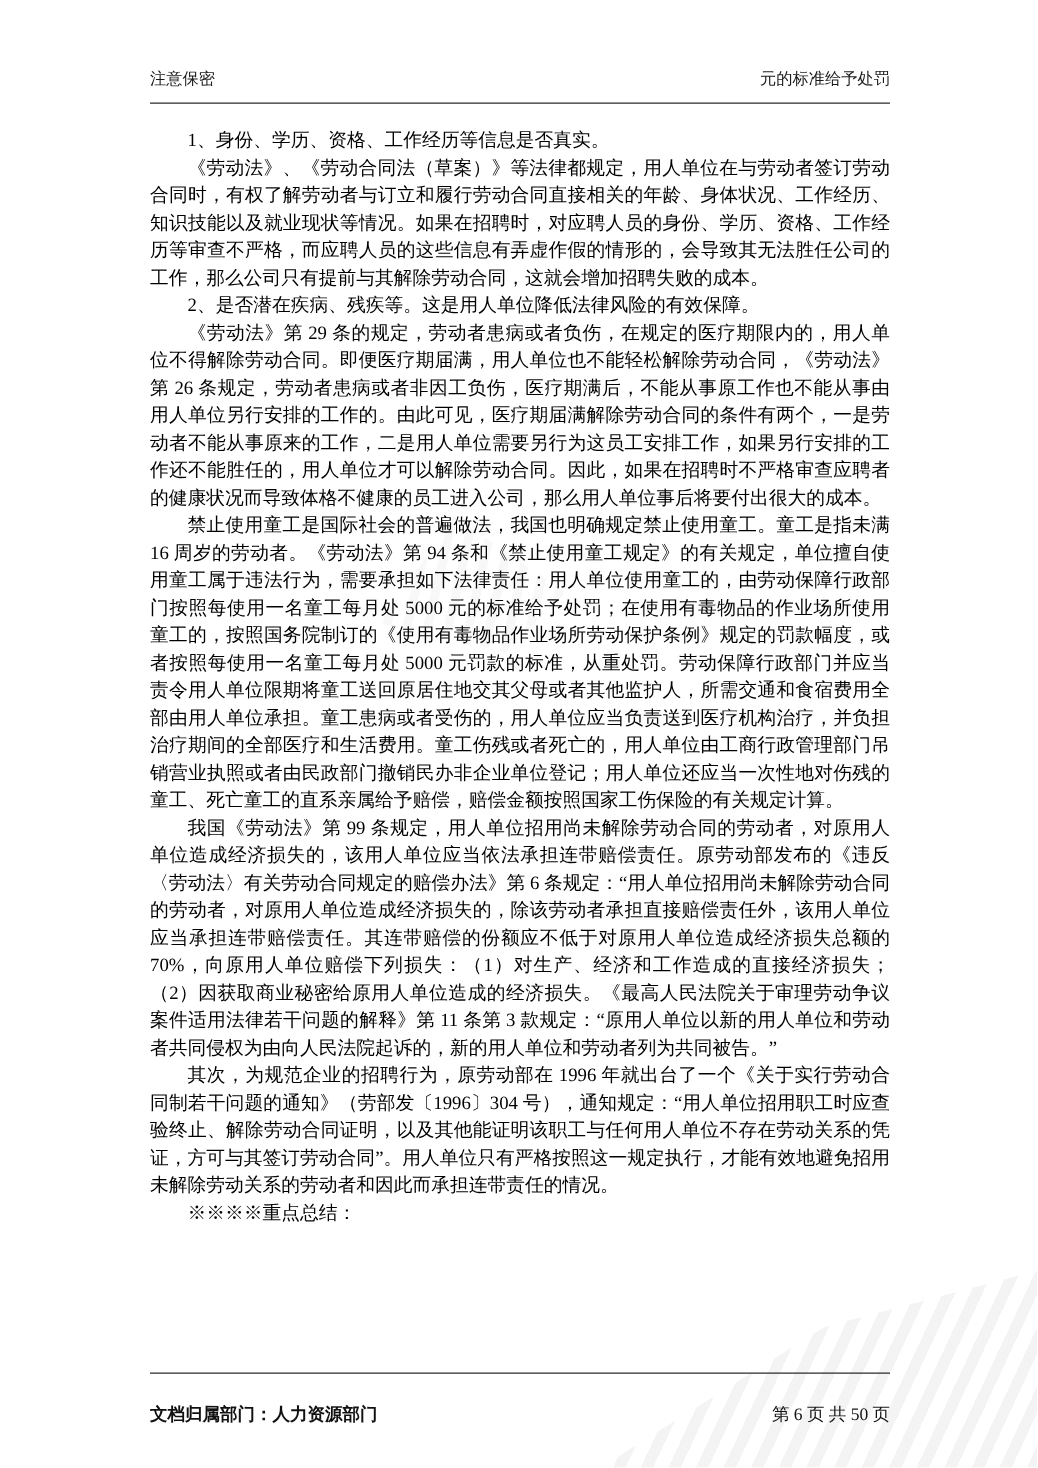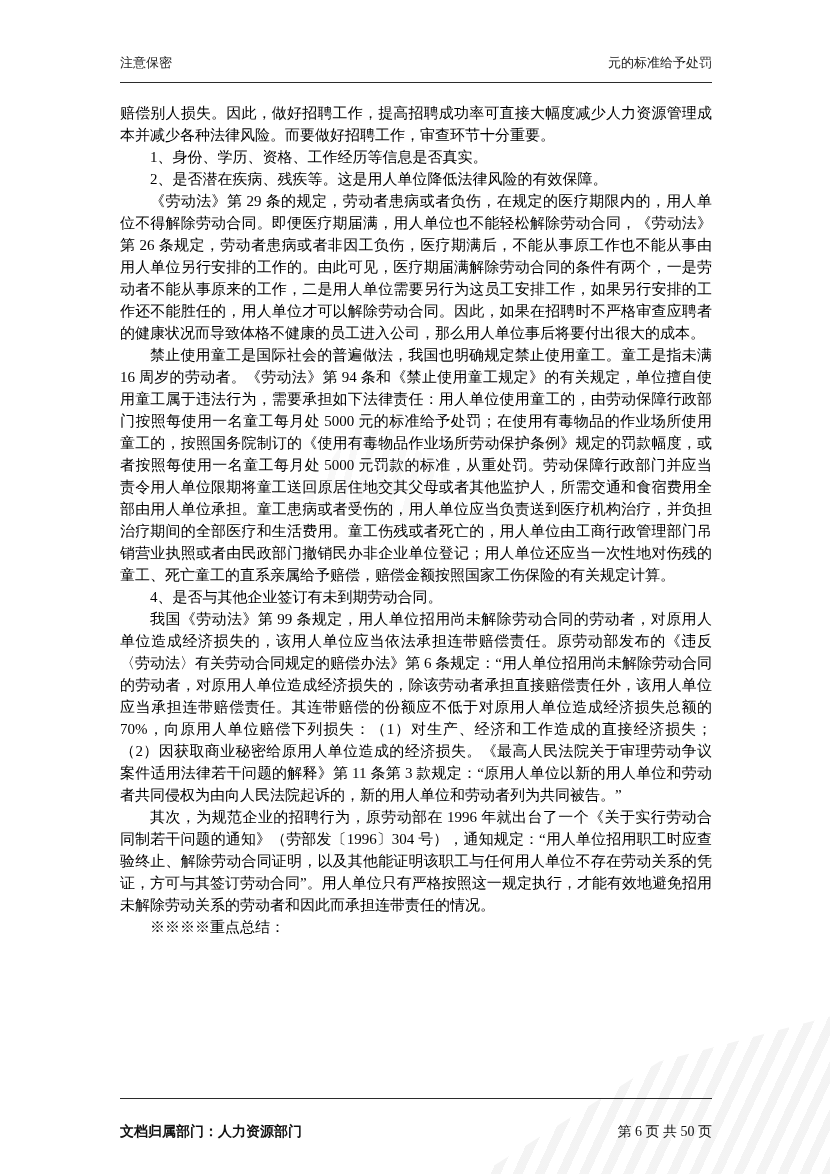--- a/index.html
+++ b/index.html
@@ -83,26 +83,25 @@
 <body>
 
 <div class="page">
 
   <div class="page-header">
     <span class="header-left">注意保密</span>
     <span class="header-right">元的标准给予处罚</span>
   </div>
 
   <div class="doc-body">
-      <p class="block para-flush">赔偿别人损失。因此，做好招聘工作，提高招聘成功率可直接大幅度减少人力资源管理成本并减少各种法律风险。而要做好招聘工作，审查环节十分重要。</p>
       <p class="block heading">1、身份、学历、资格、工作经历等信息是否真实。</p>
+      <p class="block para">《劳动法》、《劳动合同法（草案）》等法律都规定，用人单位在与劳动者签订劳动合同时，有权了解劳动者与订立和履行劳动合同直接相关的年龄、身体状况、工作经历、知识技能以及就业现状等情况。如果在招聘时，对应聘人员的身份、学历、资格、工作经历等审查不严格，而应聘人员的这些信息有弄虚作假的情形的，会导致其无法胜任公司的工作，那么公司只有提前与其解除劳动合同，这就会增加招聘失败的成本。</p>
       <p class="block heading">2、是否潜在疾病、残疾等。这是用人单位降低法律风险的有效保障。</p>
       <p class="block para">《劳动法》第 29 条的规定，劳动者患病或者负伤，在规定的医疗期限内的，用人单位不得解除劳动合同。即便医疗期届满，用人单位也不能轻松解除劳动合同，《劳动法》第 26 条规定，劳动者患病或者非因工负伤，医疗期满后，不能从事原工作也不能从事由用人单位另行安排的工作的。由此可见，医疗期届满解除劳动合同的条件有两个，一是劳动者不能从事原来的工作，二是用人单位需要另行为这员工安排工作，如果另行安排的工作还不能胜任的，用人单位才可以解除劳动合同。因此，如果在招聘时不严格审查应聘者的健康状况而导致体格不健康的员工进入公司，那么用人单位事后将要付出很大的成本。</p>
       <p class="block para">禁止使用童工是国际社会的普遍做法，我国也明确规定禁止使用童工。童工是指未满 16 周岁的劳动者。《劳动法》第 94 条和《禁止使用童工规定》的有关规定，单位擅自使用童工属于违法行为，需要承担如下法律责任：用人单位使用童工的，由劳动保障行政部门按照每使用一名童工每月处 5000 元的标准给予处罚；在使用有毒物品的作业场所使用童工的，按照国务院制订的《使用有毒物品作业场所劳动保护条例》规定的罚款幅度，或者按照每使用一名童工每月处 5000 元罚款的标准，从重处罚。劳动保障行政部门并应当责令用人单位限期将童工送回原居住地交其父母或者其他监护人，所需交通和食宿费用全部由用人单位承担。童工患病或者受伤的，用人单位应当负责送到医疗机构治疗，并负担治疗期间的全部医疗和生活费用。童工伤残或者死亡的，用人单位由工商行政管理部门吊销营业执照或者由民政部门撤销民办非企业单位登记；用人单位还应当一次性地对伤残的童工、死亡童工的直系亲属给予赔偿，赔偿金额按照国家工伤保险的有关规定计算。</p>
-      <p class="block heading">4、是否与其他企业签订有未到期劳动合同。</p>
       <p class="block para">我国《劳动法》第 99 条规定，用人单位招用尚未解除劳动合同的劳动者，对原用人单位造成经济损失的，该用人单位应当依法承担连带赔偿责任。原劳动部发布的《违反〈劳动法〉有关劳动合同规定的赔偿办法》第 6 条规定：“用人单位招用尚未解除劳动合同的劳动者，对原用人单位造成经济损失的，除该劳动者承担直接赔偿责任外，该用人单位应当承担连带赔偿责任。其连带赔偿的份额应不低于对原用人单位造成经济损失总额的 70%，向原用人单位赔偿下列损失：（1）对生产、经济和工作造成的直接经济损失；（2）因获取商业秘密给原用人单位造成的经济损失。《最高人民法院关于审理劳动争议案件适用法律若干问题的解释》第 11 条第 3 款规定：“原用人单位以新的用人单位和劳动者共同侵权为由向人民法院起诉的，新的用人单位和劳动者列为共同被告。”</p>
       <p class="block para">其次，为规范企业的招聘行为，原劳动部在 1996 年就出台了一个《关于实行劳动合同制若干问题的通知》（劳部发〔1996〕304 号），通知规定：“用人单位招用职工时应查验终止、解除劳动合同证明，以及其他能证明该职工与任何用人单位不存在劳动关系的凭证，方可与其签订劳动合同”。用人单位只有严格按照这一规定执行，才能有效地避免招用未解除劳动关系的劳动者和因此而承担连带责任的情况。</p>
       <p class="block heading">※※※※重点总结：</p>
     </div>
 
   <div class="wm wm-center"></div>
   <div class="wm wm-corner"></div>
 
   <div class="page-footer">
     <span class="footer-left">文档归属部门：人力资源部门</span>

